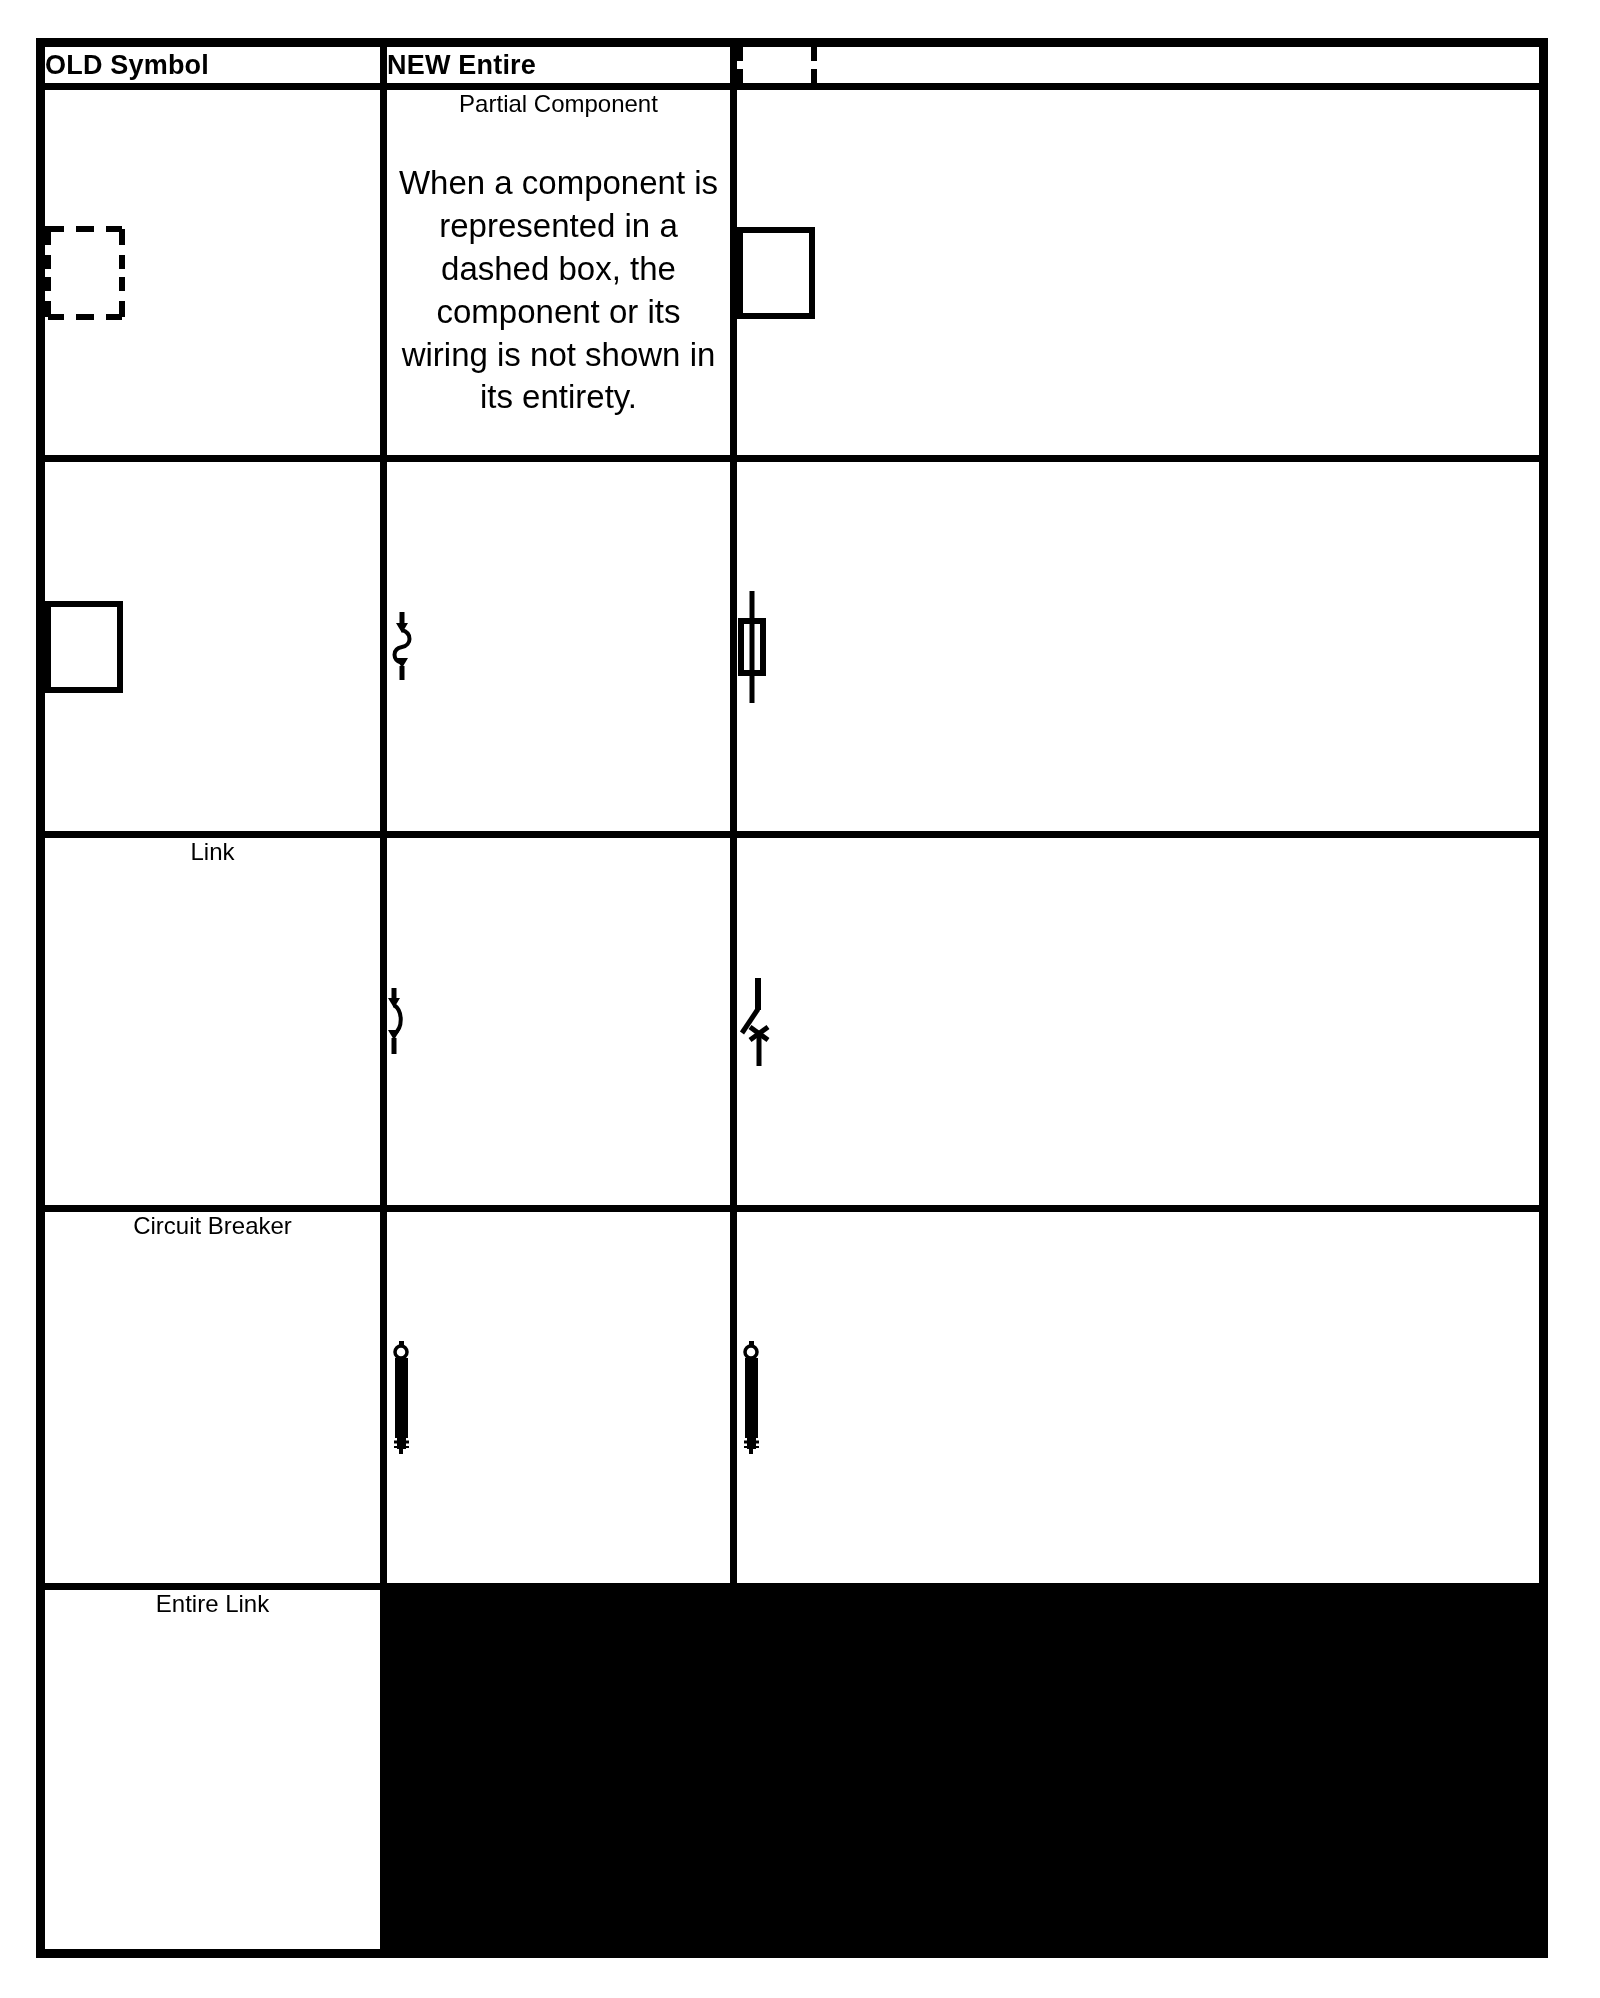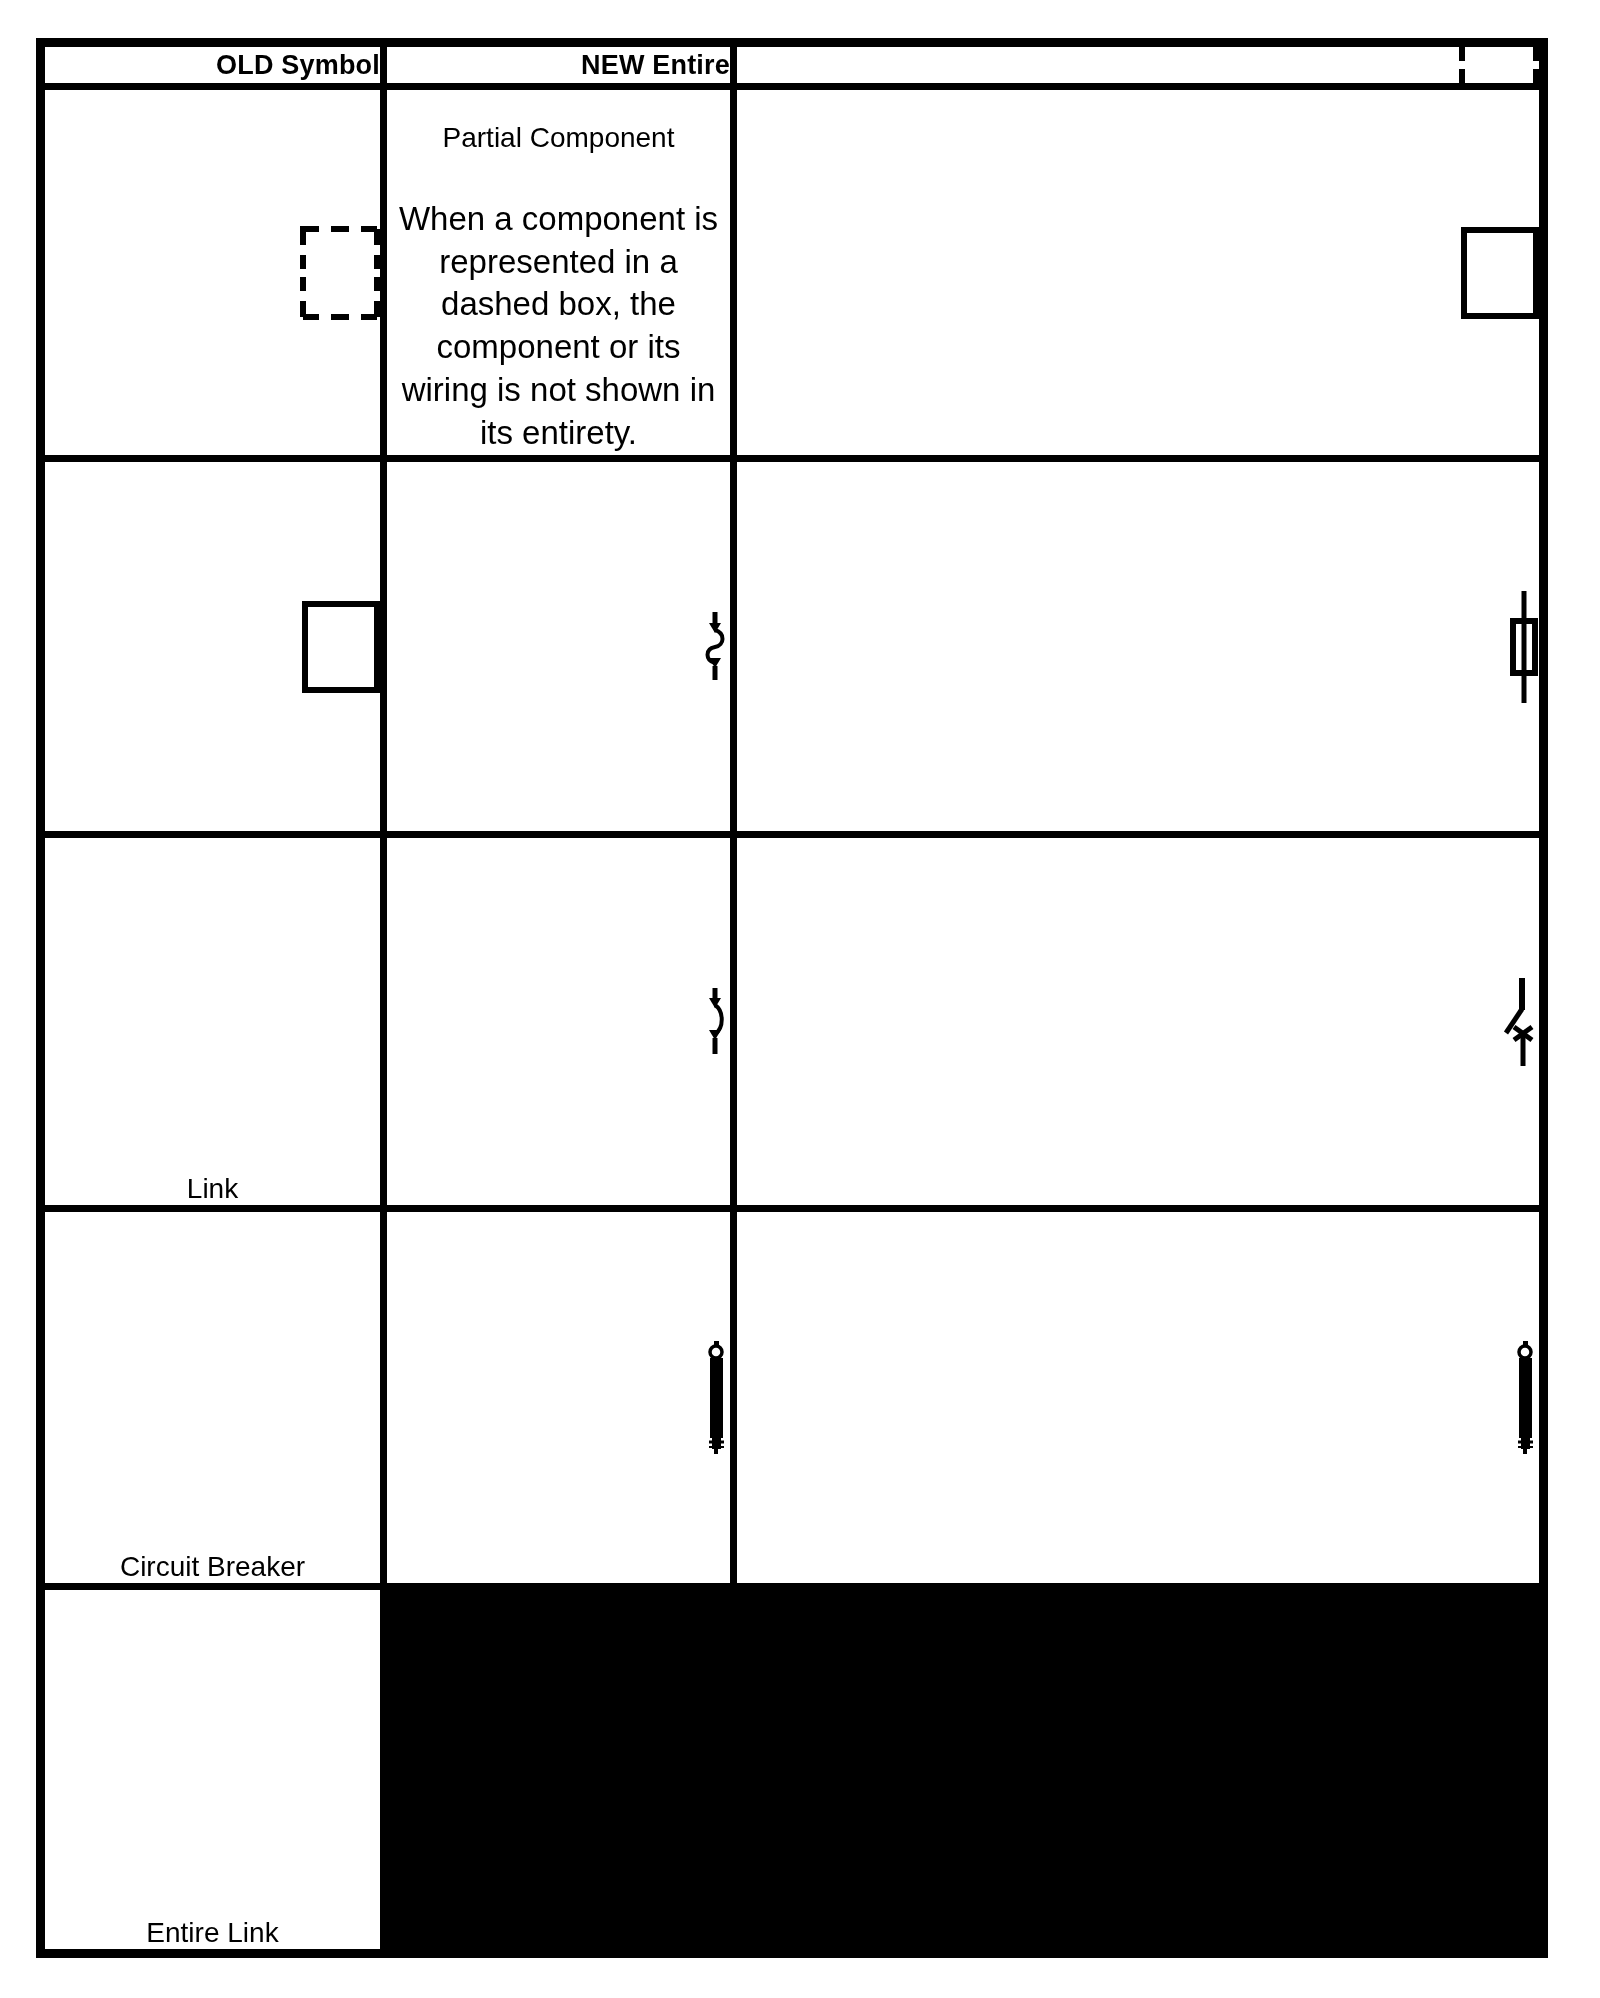--- a/index.html
+++ b/index.html
@@ -22,34 +22,34 @@
     background: #000000;            
     display: grid;
     grid-template-columns: 335px 343px 1fr;
     grid-template-rows: 36px 365px 369px 367px 371px 1fr;
     gap: 7px;
   }
   .cell {
     background: #ffffff;
     display: flex;
     align-items: center;
-    justify-content: flex-end;
+    justify-content: flex-start;
     overflow: hidden;
   }
   .header-cell {
     font-weight: bold;
     font-size: 27px;
     letter-spacing: 0.2px;
   }
   .desc-cell {
     flex-direction: column;
     text-align: center;
     padding: 0 4px;
   }
-  .desc-title { font-size: 28px; }
+  .desc-title { font-size: 24px; }
   .desc-body  { font-size: 33px; line-height: 1.3; margin-top: 44px; max-width: 800px; }
   .sym { display: block; }
 </style>
 </head>
 <body>
 
 <div class="page">
   <div class="legend-table">
 
     <div class="cell header-cell">

